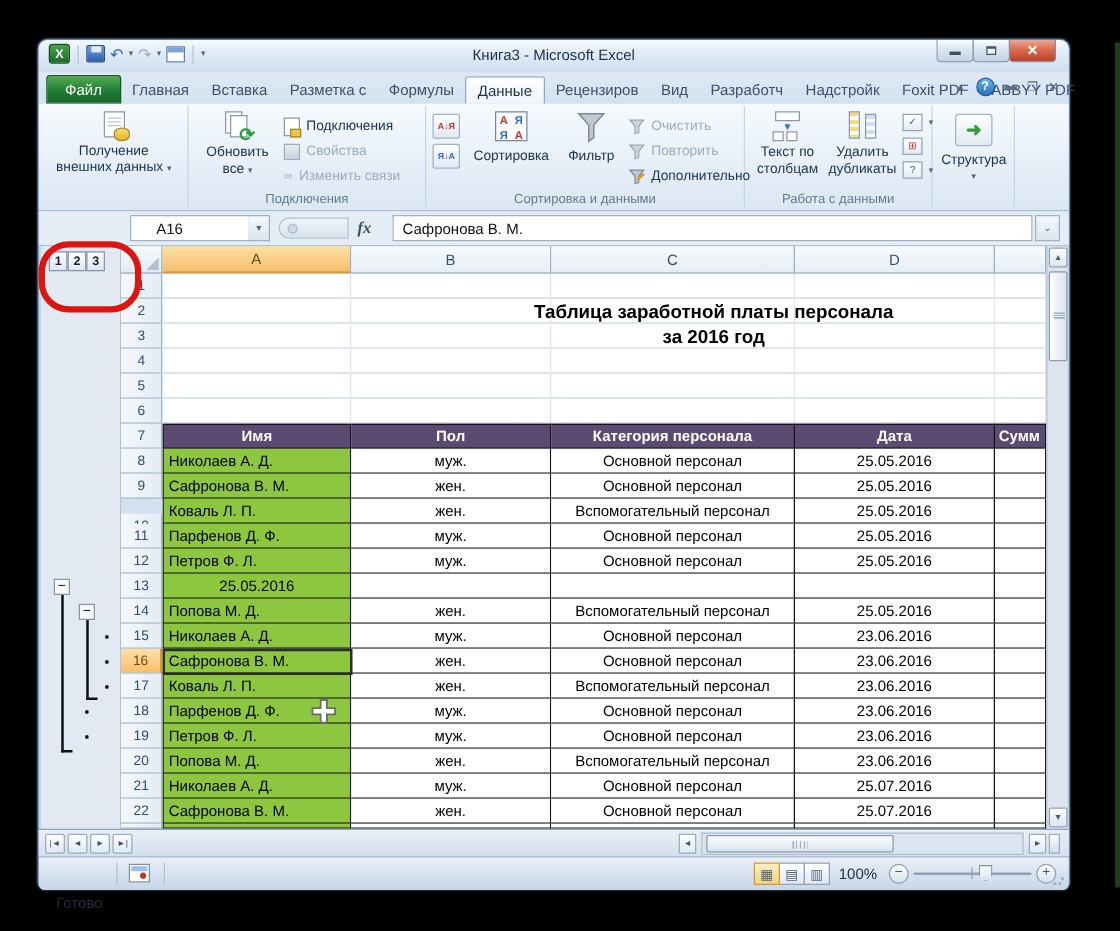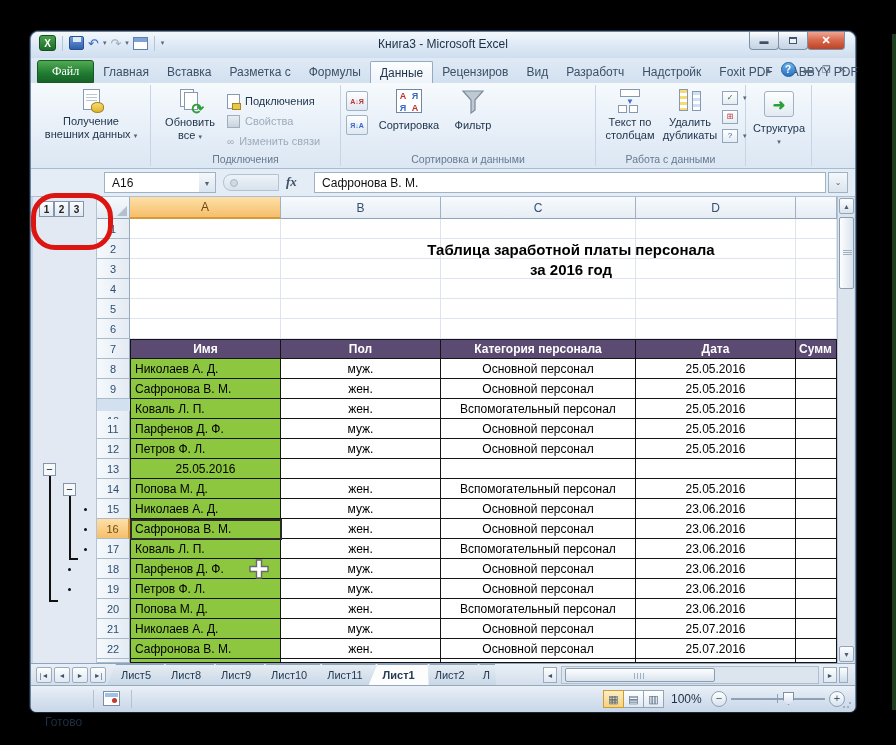--- a/index.html
+++ b/index.html
@@ -35,21 +35,21 @@
           display:flex; align-items:center; justify-content:center; font-size:9px; color:#405062; }
   .wbtn.close { width:38px; background:linear-gradient(#f0a593,#da6c50 45%,#bc4227); color:#fff; font-size:11px; font-weight:bold; }
   .glyph-restore { display:inline-block; width:8px; height:7px; border:1px solid #44546a; border-top-width:2px; background:#eef3f9; }
 
   
   .tabrow { position:absolute; left:0; top:26px; right:0; height:25px;
             background:linear-gradient(#e0eaf6,#d2e0ef); }
   .tabs { position:absolute; left:6px; bottom:0; display:flex; align-items:flex-end; }
   .rtab { height:22px; padding:0 9px; display:flex; align-items:center; font-size:12px; color:#3c5068; white-space:nowrap; }
   .rtab.file { background:linear-gradient(#52ab52,#1e7a31 60%,#176326); color:#fff; border:1px solid #145a22;
-               border-radius:3px 3px 0 0; padding:0 14px; height:23px;font-family:Liberation Serif, serif; }
+               border-radius:3px 3px 0 0; padding:0 14px; height:23px; }
   .rtab.active { background:linear-gradient(#fcfdfe,#eef4fa); border:1px solid #93aac2; border-bottom:none;
                  border-radius:2px 2px 0 0; color:#1e3249; }
   .tabrow-right { position:absolute; right:8px; top:4px; display:flex; align-items:center; gap:8px; }
   .caret-up { font-size:9px; color:#55687c; }
   .help-ic { width:15px; height:15px; border-radius:50%; background:linear-gradient(#6db3e8,#2a71c0);
              color:#fff; font-size:10px; font-weight:bold; display:flex; align-items:center; justify-content:center;
              border:1px solid #1f5b9e; }
   .wbmini { font-size:10px; color:#5c6c7e; }
 
   
@@ -86,21 +86,21 @@
   .i-dup .colA { position:absolute; left:1px; top:0; width:9px; height:22px; background:repeating-linear-gradient(#f6dc72 0 3px,#fff 3px 6px); border:1px solid #8699ae; }
   .i-dup .colB { position:absolute; right:1px; top:2px; width:9px; height:20px; background:repeating-linear-gradient(#cfe0f4 0 3px,#fff 3px 6px); border:1px solid #8699ae; }
   .mini-ic { width:16px; height:14px; border:1px solid #93a5b8; background:linear-gradient(#ffffff,#e4ecf4);
              font-size:8px; line-height:12px; text-align:center; color:#2e6e34; }
   .i-outline-big { width:30px; height:26px; border:1px solid #9fb2c6; border-radius:3px; background:linear-gradient(#fdfefe,#e2eaf2);
                    display:flex; align-items:center; justify-content:center; font-size:15px; color:#2e9e3a; font-weight:bold; }
 
   
   .fbar { position:absolute; left:0; top:137px; right:0; height:28px; background:#e4ecf5; border-bottom:1px solid #aebfd2; }
   .namebox { position:absolute; left:73px; top:3px; width:96px; height:21px; background:#fff; border:1px solid #9fb1c4;
-             font-size:12px; color:#111; padding:3px 0 0 7px; }
+             font-size:12px; color:#111; padding:3px 0 0 20px; }
   .nbdrop { position:absolute; left:168px; top:3px; width:17px; height:21px; background:linear-gradient(#f4f8fb,#dbe5ee);
             border:1px solid #9fb1c4; border-left:none; font-size:7px; color:#51647a; text-align:center; line-height:21px; }
   .fxpill { position:absolute; left:192px; top:5px; width:56px; height:17px; background:linear-gradient(#eef3f8,#d8e2ec);
             border:1px solid #b3c2d2; border-radius:8px 0 0 8px; }
   .fxpill .dot { position:absolute; left:6px; top:4px; width:8px; height:8px; border-radius:50%; background:#cfd9e4; border:1px solid #a9b8c7; }
   .fx { position:absolute; left:255px; top:5px; font-family:"Liberation Serif",serif; font-style:italic; font-weight:bold;
         font-size:13px; color:#3c4f66; }
   .ffield { position:absolute; left:283px; top:3px; width:512px; height:21px; background:#fff; border:1px solid #9fb1c4;
             font-size:12px; color:#111; padding:3px 0 0 7px; }
   .fexp { position:absolute; left:797px; top:3px; width:20px; height:21px; background:linear-gradient(#f4f8fb,#dbe5ee);
@@ -325,20 +325,41 @@
               <span style="color:#36c;">Я</span>
               <span style="color:#b33;">А</span>
           </span>
           <span>Сортировка</span>
         </div>
         <div class="bigbtn" style="left:106px;top:4px;width:52px;">
           <svg width="24" height="26" viewBox="0 0 24 26" style="margin-bottom:4px;">
             <path d="M2 2 H22 L14 11 V21 L10 24 V11 Z" fill="#bfc9d4" stroke="#7d8b99" stroke-width="1.2"></path>
           </svg>
           <span>Фильтр</span>
+        </div>
+        <div class="smalls" style="left:162px;top:6px;">
+          <div class="smallbtn dis">
+            <svg width="13" height="13" viewBox="0 0 13 13">
+                <path d="M1 1 H12 L8 6 V11 L5 12 V6 Z" fill="#ccd4dc" stroke="#9dabbb"></path>
+              </svg>
+            <span>Очистить</span>
+          </div>
+          <div class="smallbtn dis">
+            <svg width="13" height="13" viewBox="0 0 13 13">
+                <path d="M1 1 H12 L8 6 V11 L5 12 V6 Z" fill="#ccd4dc" stroke="#9dabbb"></path>
+              </svg>
+            <span>Повторить</span>
+          </div>
+          <div class="smallbtn">
+            <svg width="13" height="13" viewBox="0 0 13 13">
+                <path d="M1 1 H12 L8 6 V11 L5 12 V6 Z" fill="#bfc9d4" stroke="#7d8b99"></path>
+                <path d="M7 9 L12 4" stroke="#d79a2b" stroke-width="2"></path>
+              </svg>
+            <span>Дополнительно</span>
+          </div>
         </div>
         <div class="glabel">Сортировка и данными</div>
       </div>
 
       <div class="rgroup" style="left:565px;width:150px;">
         <div class="bigbtn" style="left:4px;top:4px;width:60px;">
           <span class="i-cols" style="margin-bottom:3px;">
             <span class="t" style="left:2px;top:0;"></span>
               <span class="a">▼</span>
             <span class="t" style="left:0;top:16px;width:9px;"></span>
@@ -584,30 +605,20 @@
       <div class="sbtn" style="bottom:1px;">▼</div>
     </div>
 
     <div class="tabsrow">
       <div class="snav">
         <div class="snavb">|◄</div>
         <div class="snavb">◄</div>
         <div class="snavb">►</div>
         <div class="snavb">►|</div>
       </div>
-      <div class="stabs">
-        <div class="stab">Лист5</div>
-        <div class="stab">Лист8</div>
-        <div class="stab">Лист9</div>
-        <div class="stab">Лист10</div>
-        <div class="stab">Лист11</div>
-        <div class="stab active">Лист1</div>
-        <div class="stab">Лист2</div>
-        <div class="stab" style="padding:0 6px 0 12px;">Л</div>
-      </div>
       <div class="smini">◄</div>
       <div class="htrack">
         <div class="hthumb"></div>
       </div>
       <div class="harr">►</div>
       <div class="hsplit"></div>
     </div>
 
     <div class="statusbar">
       <div class="ready">Готово</div>

